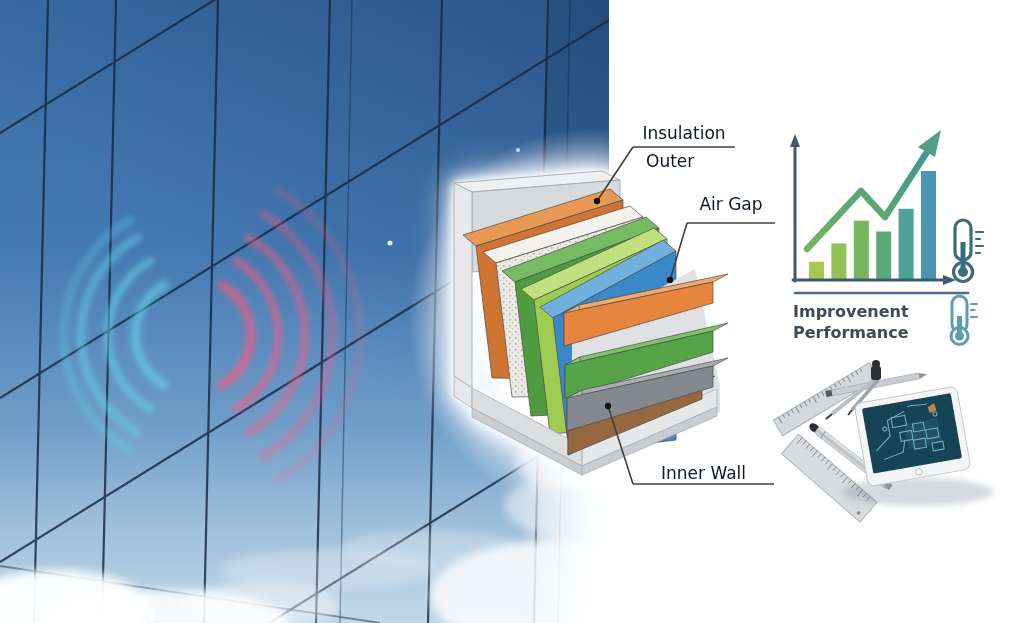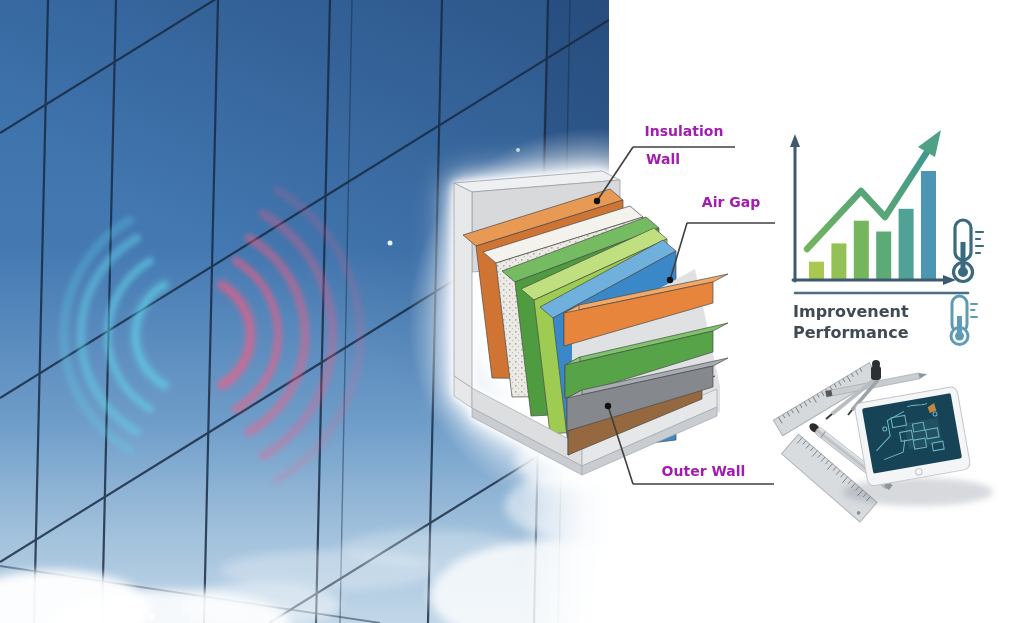--- a/index.html
+++ b/index.html
@@ -6,21 +6,21 @@
   .canvas{position:relative;width:1011px;height:623px;overflow:hidden;background:#ffffff;
           font-family:"DejaVu Sans","Liberation Sans",sans-serif;}
   .abs{position:absolute;}
   svg{display:block;}
   .photo{left:0;top:0;width:609px;height:623px;}
   .diagram-glow{left:408px;top:128px;width:364px;height:384px;
     background:radial-gradient(closest-side,rgba(255,255,255,.98) 55%,rgba(255,255,255,0) 100%);}
   .wall-svg{left:430px;top:150px;
     filter:drop-shadow(0 0 3px #fff) drop-shadow(0 0 8px #fff) drop-shadow(0 0 16px rgba(255,255,255,.85));}
   .overlay{left:0;top:0;pointer-events:none;}
-  .callout{color:#a21caf;font-size:14px;font-weight:700;white-space:nowrap;}
+  .callout{color:#0f172a;font-size:17px;font-weight:400;white-space:nowrap;}
   .center{text-align:center;}
   .caption{left:793px;top:301px;color:#3f4a54;font-size:16px;font-weight:600;line-height:1.32;}
 </style>
 </head>
 <body>
 
 <div class="canvas">
 
   <svg class="abs photo" width="609" height="623" viewBox="0 0 609 623">
     <defs>
@@ -185,23 +185,23 @@
       <line x1="633" y1="484" x2="608" y2="406"></line>
     </g>
     <g fill="#111111">
       <circle cx="597" cy="201" r="3.2"></circle>
       <circle cx="670" cy="280" r="3.2"></circle>
       <circle cx="608" cy="406" r="3.2"></circle>
     </g>
   </svg>
 
   <div class="abs callout center" style="left:630px;top:123px;width:108px;">Insulation</div>
-  <div class="abs callout" style="left:646px;top:151px;">Wall</div>
+  <div class="abs callout" style="left:646px;top:151px;">Outer</div>
   <div class="abs callout center" style="left:684px;top:194px;width:94px;">Air Gap</div>
-  <div class="abs callout center" style="left:633px;top:463px;width:141px;">Outer Wall</div>
+  <div class="abs callout center" style="left:633px;top:463px;width:141px;">Inner Wall</div>
 
   <svg class="abs" style="left:788px;top:120px;" width="210" height="240" viewBox="0 0 210 240">
     <defs>
       <linearGradient id="trendGrad" x1="0" y1="1" x2="1" y2="0">
         <stop offset="0" stop-color="#74b45d"></stop>
           <stop offset="1" stop-color="#3e988f"></stop>
       </linearGradient>
     </defs>
 
     <g id="chart-bars">

